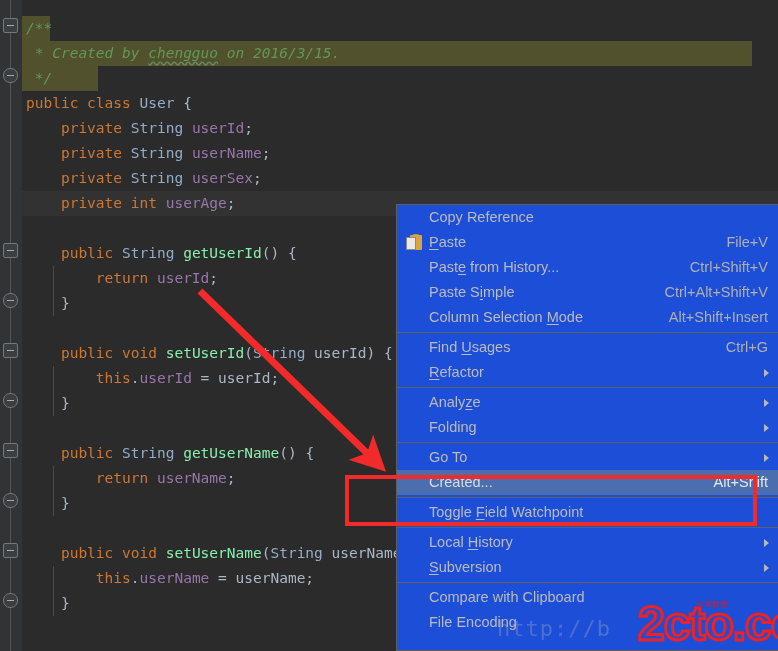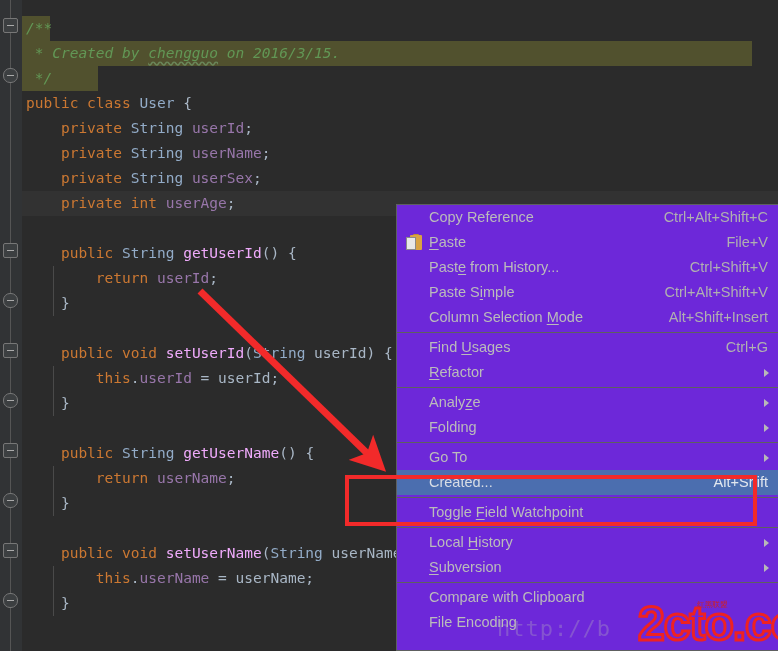--- a/index.html
+++ b/index.html
@@ -43,38 +43,38 @@
   }
   .ln { position: absolute; left: 0; right: 0; height: 25px; padding-left: 4px; }
   .caret-line { background: #323232; }
   .hl-comment-bg {
     position: absolute; left: 22px; height: 25px; background: #51512e;
   }
 
   .kw   { color: #cc7832; }
   .typ  { color: #93acc8; }
   .fld  { color: #9876aa; }
-  .mth  { color: #f0abfc; }
+  .mth  { color: #86efac; }
   .cmt  { color: #629755; font-style: italic; }
   .pun  { color: #a9b7c6; }
   .brc  { color: #a9b7c6; }
   .spell { text-decoration: underline wavy #6a8759; text-underline-offset: 3px; }
 
   .indent-guide {
     position: absolute; width: 1px; background: #4a4a4a;
   }
 
   
   .arrow-svg { position: absolute; left: 0; top: 0; pointer-events: none; }
 
   
   .ctx-menu {
     position: absolute;
     left: 396px; top: 204px; width: 382px; height: 447px;
-    background: #6d28d9;
+    background: #1d4ed8;
     border: 1px solid #5e6060;
     border-right: none;
     font-size: 14.5px;
     color: #bbbbbb;
     overflow: hidden;
   }
   .mi {
     position: relative; height: 25px; line-height: 25px;
     padding-left: 32px; padding-right: 10px;
     white-space: nowrap;
@@ -172,21 +172,21 @@
       <div class="fold" style="top:343px;"></div>
       <div class="fold round" style="top:393px;"></div>
       <div class="fold" style="top:443px;"></div>
       <div class="fold round" style="top:493px;"></div>
       <div class="fold" style="top:543px;"></div>
       <div class="fold round" style="top:593px;"></div>
     </div>
   </div>
 
   <div class="ctx-menu" id="menu-host">
-      <div class="mi"><span class="label">Copy Reference</span><span class="sc">Ctrl+Alt+Shift+C</span></div>
+      <div class="mi"><span class="label">Copy Reference</span></div>
       <div class="mi"><span class="clip-icon">
           <span class="clipTop"></span>
           <span class="body"></span>
           <span class="page"></span>
         </span><span class="label"><span class="mnem">P</span>aste</span><span class="sc">File+V</span></div>
       <div class="mi"><span class="label">Past<span class="mnem">e</span> from History...</span><span class="sc">Ctrl+Shift+V</span></div>
       <div class="mi"><span class="label">Paste S<span class="mnem">i</span>mple</span><span class="sc">Ctrl+Alt+Shift+V</span></div>
       <div class="mi"><span class="label">Column Selection <span class="mnem">M</span>ode</span><span class="sc">Alt+Shift+Insert</span></div>
       <div class="sep"></div>
       <div class="mi"><span class="label">Find <span class="mnem">U</span>sages</span><span class="sc">Ctrl+G</span></div>

